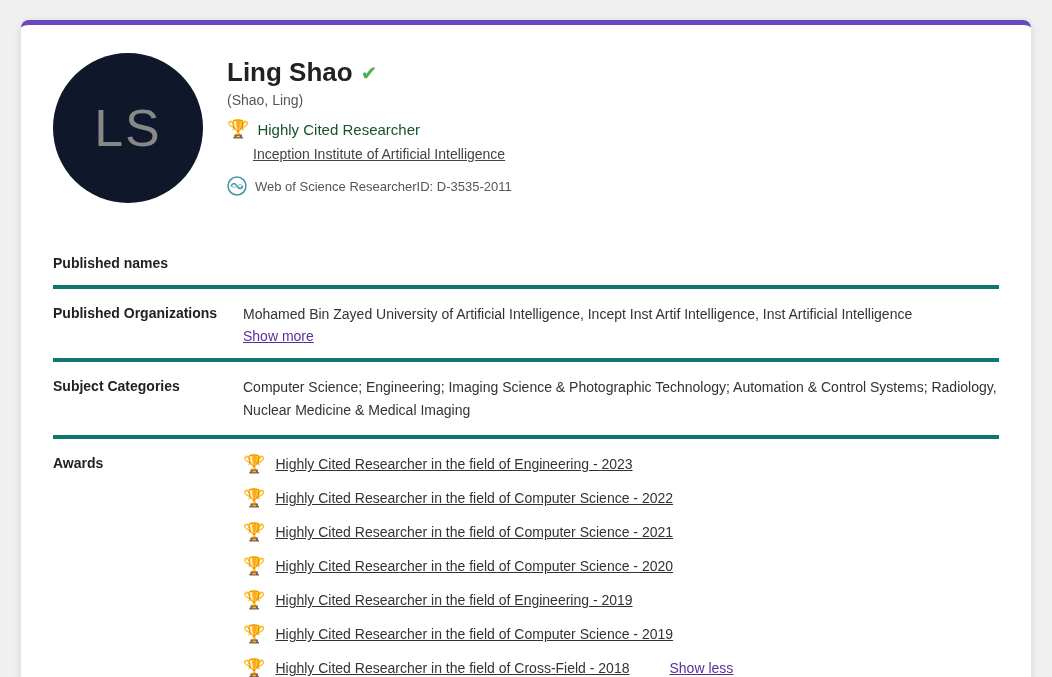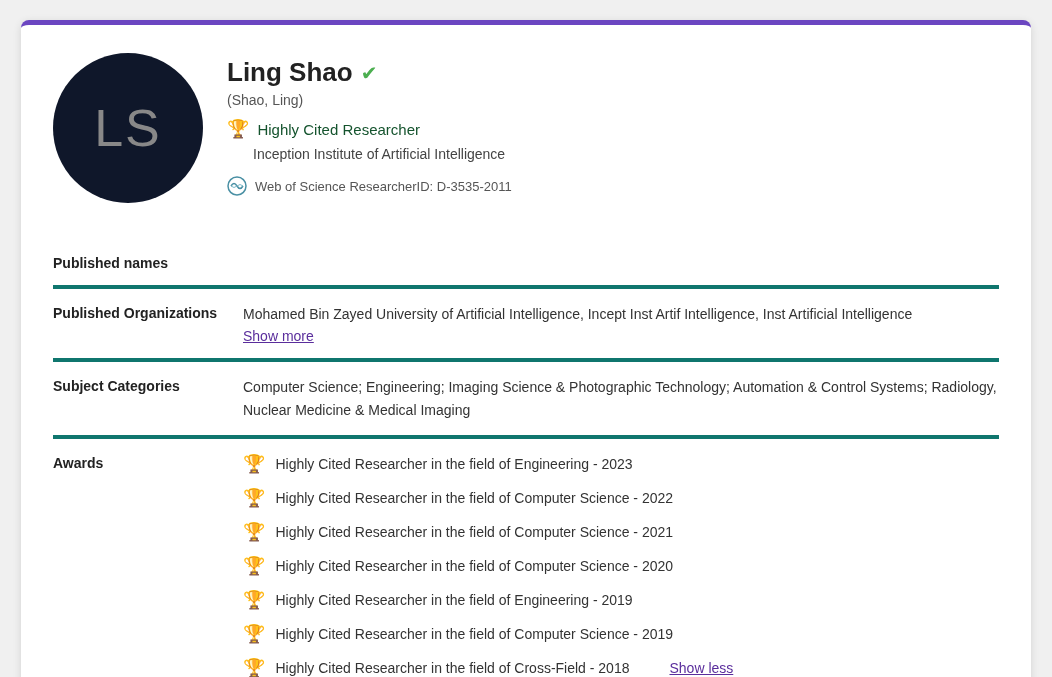--- a/index.html
+++ b/index.html
@@ -79,20 +79,21 @@
     .badge-label {
       font-size: 15px;
       color: #14532d;
       font-weight: 500;
     }
     .institution-row {
       font-size: 14px;
       color: #444;
       margin-bottom: 14px;
       padding-left: 26px;
+      text-decoration: underline;
     }
     .wos-row {
       display: flex;
       align-items: center;
       gap: 8px;
     }
     .wos-logo {
       width: 20px;
       height: 20px;
       position: relative;
@@ -160,20 +161,21 @@
       gap: 12px;
     }
     .award-item {
       display: flex;
       align-items: center;
       gap: 10px;
     }
     .award-text {
       font-size: 14px;
       color: #333;
+      text-decoration: underline;
     }
     .subject-text {
       font-size: 14px;
       color: #333;
       line-height: 1.6;
     }
     .org-text {
       font-size: 14px;
       color: #333;
       line-height: 1.6;

